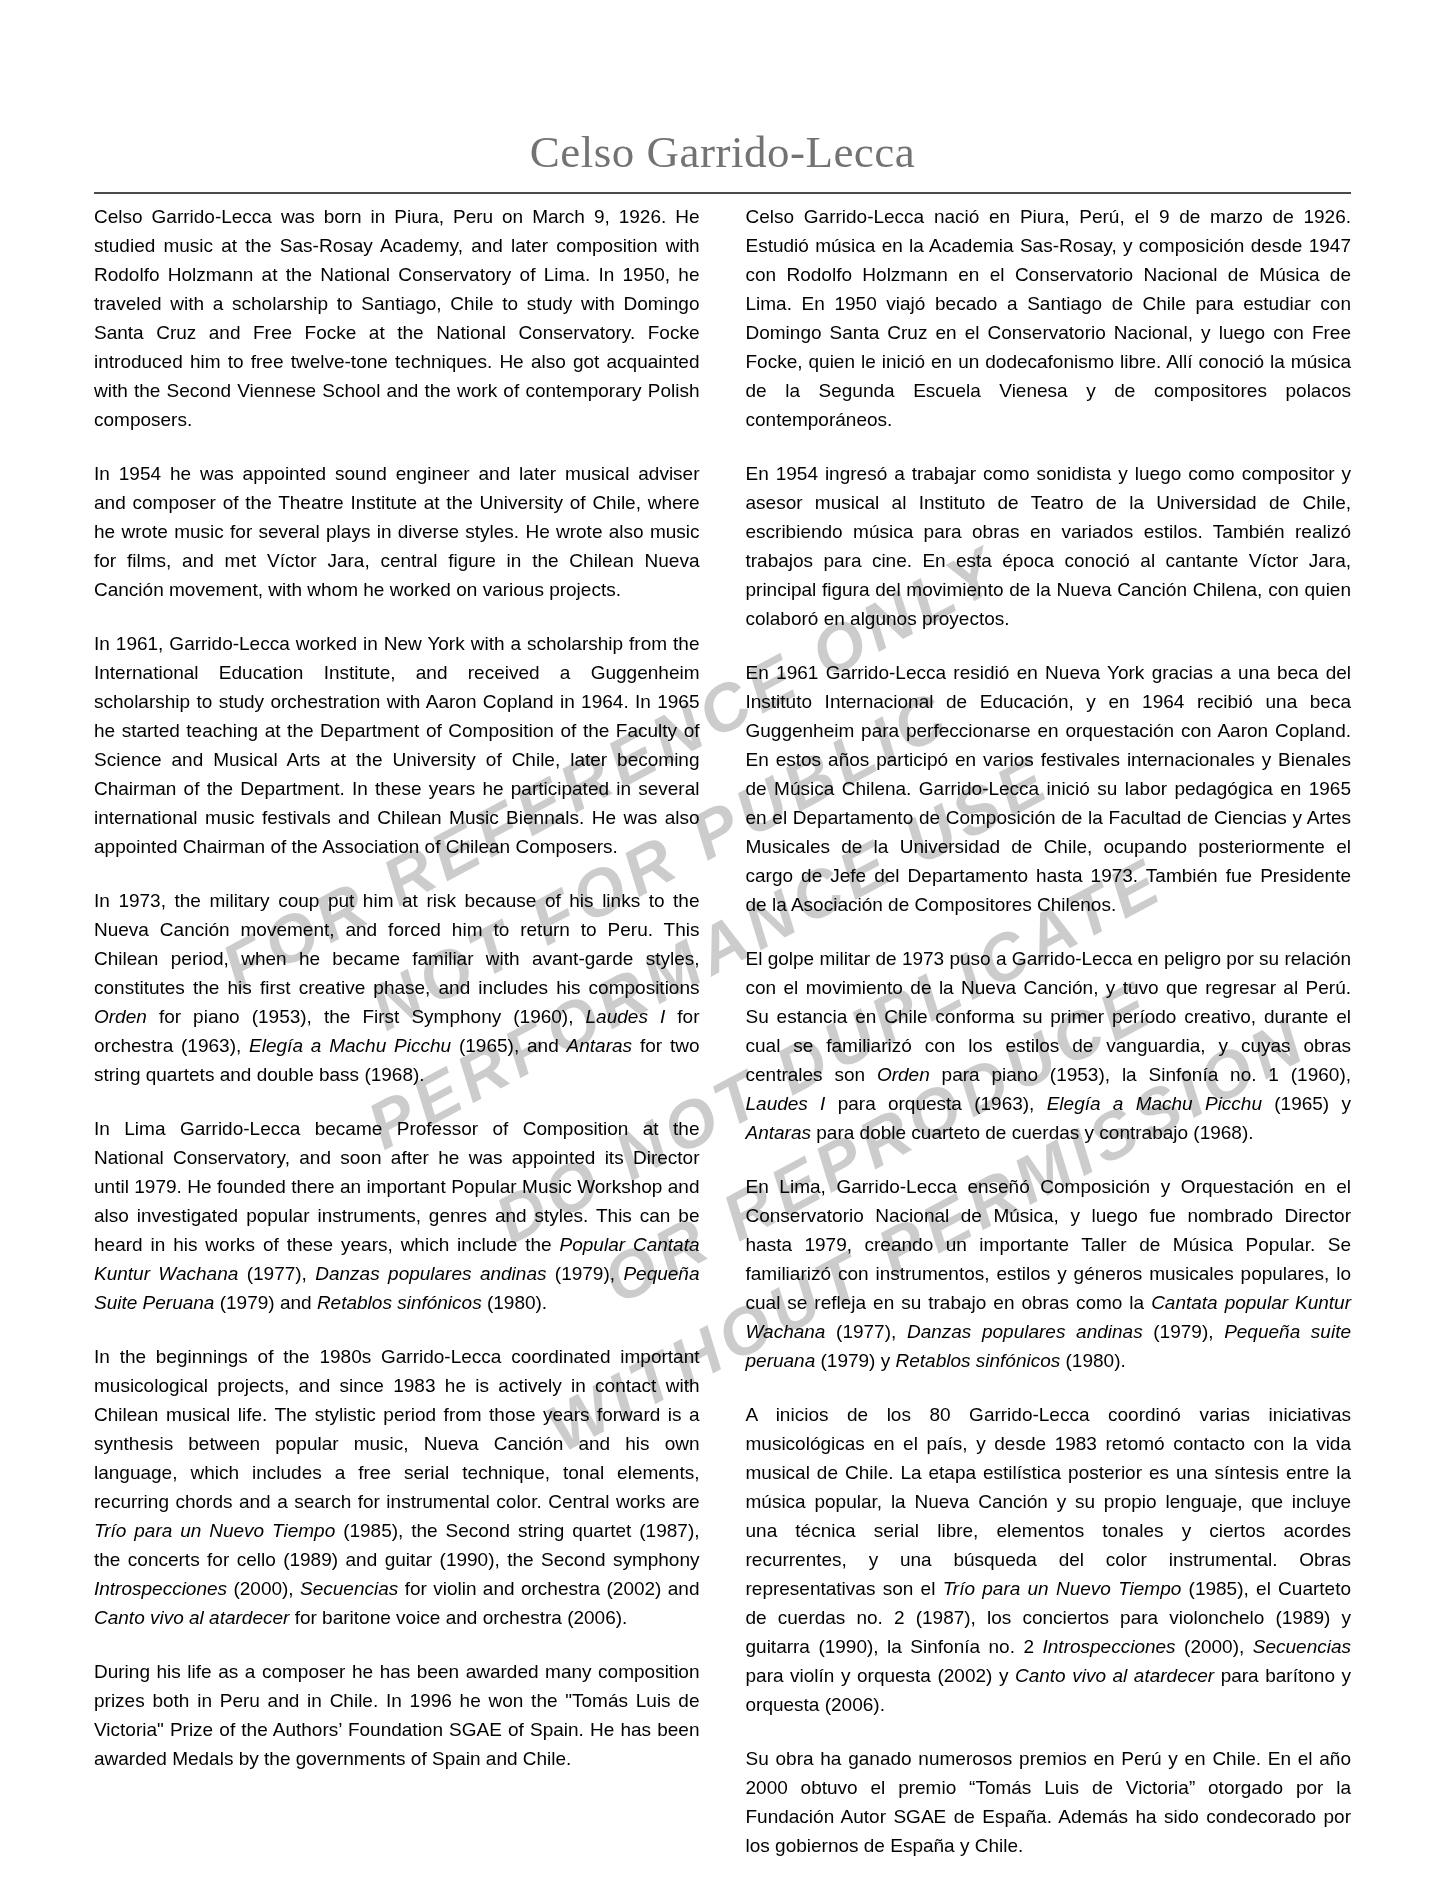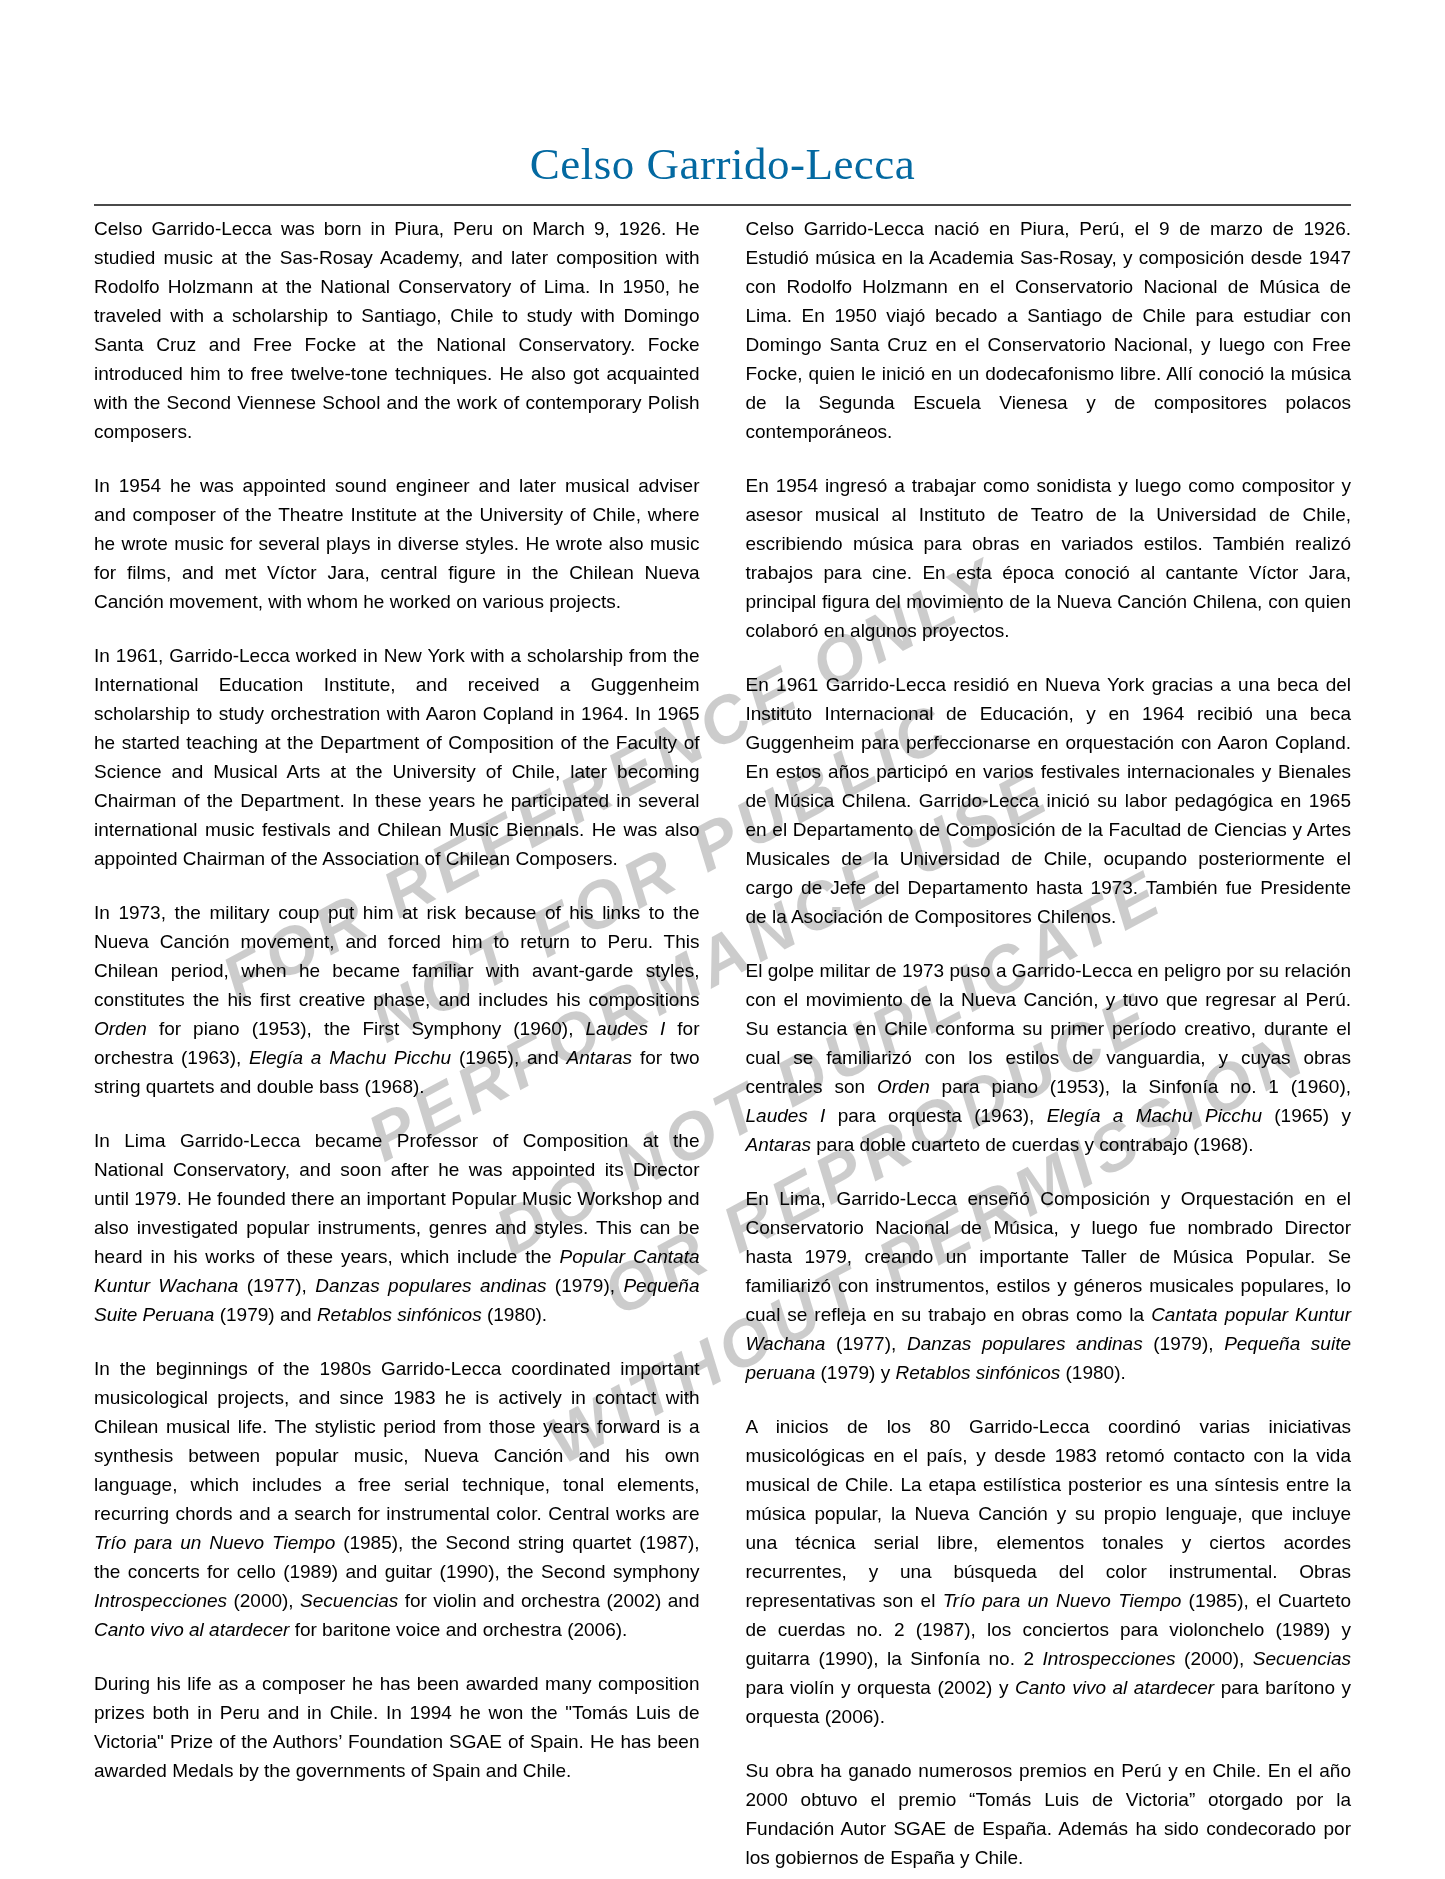--- a/index.html
+++ b/index.html
@@ -42,29 +42,29 @@
   }
   .wm-1 { left: 660px; top: 860px; }
   .wm-2 { left: 878px; top: 1142px; }
 
   
   .content {
     position: relative;
     z-index: 1;
   }
   .doc-title {
-    margin: 12px;
+    margin: 0;
     padding-top: 126px;
     text-align: center;
     font-family: "Liberation Serif", "DejaVu Serif", serif;
     font-weight: normal;
     font-size: 45px;
     line-height: 52px;
     letter-spacing: 0.5px;
-    color: #0369a1;
+    color: #737373;
   }
   .title-rule {
     border: none;
     border-top: 2px solid #4a4a4a;
     margin: 14px 94px 0 94px;
   }
   .columns {
     display: flex;
     gap: 46px;
     padding: 8px 94px 0 94px;
@@ -112,21 +112,21 @@
 
     <div class="columns">
 
       <section class="column">
         <p><span>Celso Garrido-Lecca was born in Piura, Peru on March 9, 1926. He studied music at the Sas-Rosay Academy, and later composition with Rodolfo Holzmann at the National Conservatory of Lima. In 1950, he traveled with a scholarship to Santiago, Chile to study with Domingo Santa Cruz and Free Focke at the National Conservatory. Focke introduced him to free twelve-tone techniques. He also got acquainted with the Second Viennese School and the work of contemporary Polish composers.</span></p>
         <p><span>In 1954 he was appointed sound engineer and later musical adviser and composer of the Theatre Institute at the University of Chile, where he wrote music for several plays in diverse styles. He wrote also music for films, and met Víctor Jara, central figure in the Chilean Nueva Canción movement, with whom he worked on various projects.</span></p>
         <p><span>In 1961, Garrido-Lecca worked in New York with a scholarship from the International Education Institute, and received a Guggenheim scholarship to study orchestration with Aaron Copland in 1964. In 1965 he started teaching at the Department of Composition of the Faculty of Science and Musical Arts at the University of Chile, later becoming Chairman of the Department. In these years he participated in several international music festivals and Chilean Music Biennals. He was also appointed Chairman of the Association of Chilean Composers.</span></p>
         <p><span>In 1973, the military coup put him at risk because of his links to the Nueva Canción movement, and forced him to return to Peru. This Chilean period, when he became familiar with avant-garde styles, constitutes the his first creative phase, and includes his compositions </span><i>Orden</i><span> for piano (1953), the First Symphony (1960), </span><i>Laudes I</i><span> for orchestra (1963), </span><i>Elegía a Machu Picchu</i><span> (1965), and </span><i>Antaras</i><span> for two string quartets and double bass (1968).</span></p>
         <p><span>In Lima Garrido-Lecca became Professor of Composition at the National Conservatory, and soon after he was appointed its Director until 1979. He founded there an important Popular Music Workshop and also investigated popular instruments, genres and styles. This can be heard in his works of these years, which include the </span><i>Popular Cantata Kuntur Wachana</i><span> (1977), </span><i>Danzas populares andinas</i><span> (1979), </span><i>Pequeña Suite Peruana</i><span> (1979) and </span><i>Retablos sinfónicos</i><span> (1980).</span></p>
         <p><span>In the beginnings of the 1980s Garrido-Lecca coordinated important musicological projects, and since 1983 he is actively in contact with Chilean musical life. The stylistic period from those years forward is a synthesis between popular music, Nueva Canción and his own language, which includes a free serial technique, tonal elements, recurring chords and a search for instrumental color. Central works are </span><i>Trío para un Nuevo Tiempo</i><span> (1985), the Second string quartet (1987), the concerts for cello (1989) and guitar (1990), the Second symphony </span><i>Introspecciones</i><span> (2000), </span><i>Secuencias</i><span> for violin and orchestra (2002) and </span><i>Canto vivo al atardecer</i><span> for baritone voice and orchestra (2006).</span></p>
-        <p><span>During his life as a composer he has been awarded many composition prizes both in Peru and in Chile. In 1994 he won the "Tomás Luis de Victoria" Prize of the Authors’ Foundation SGAE of Spain. He has been awarded Medals by the governments of Spain and Chile.</span></p>
+        <p><span>During his life as a composer he has been awarded many composition prizes both in Peru and in Chile. In 1996 he won the "Tomás Luis de Victoria" Prize of the Authors’ Foundation SGAE of Spain. He has been awarded Medals by the governments of Spain and Chile.</span></p>
       </section>
 
       <section class="column">
         <p><span>Celso Garrido-Lecca nació en Piura, Perú, el 9 de marzo de 1926. Estudió música en la Academia Sas-Rosay, y composición desde 1947 con Rodolfo Holzmann en el Conservatorio Nacional de Música de Lima. En 1950 viajó becado a Santiago de Chile para estudiar con Domingo Santa Cruz en el Conservatorio Nacional, y luego con Free Focke, quien le inició en un dodecafonismo libre. Allí conoció la música de la Segunda Escuela Vienesa y de compositores polacos contemporáneos.</span></p>
         <p><span>En 1954 ingresó a trabajar como sonidista y luego como compositor y asesor musical al Instituto de Teatro de la Universidad de Chile, escribiendo música para obras en variados estilos. También realizó trabajos para cine. En esta época conoció al cantante Víctor Jara, principal figura del movimiento de la Nueva Canción Chilena, con quien colaboró en algunos proyectos.</span></p>
         <p><span>En 1961 Garrido-Lecca residió en Nueva York gracias a una beca del Instituto Internacional de Educación, y en 1964 recibió una beca Guggenheim para perfeccionarse en orquestación con Aaron Copland. En estos años participó en varios festivales internacionales y Bienales de Música Chilena. Garrido-Lecca inició su labor pedagógica en 1965 en el Departamento de Composición de la Facultad de Ciencias y Artes Musicales de la Universidad de Chile, ocupando posteriormente el cargo de Jefe del Departamento hasta 1973. También fue Presidente de la Asociación de Compositores Chilenos.</span></p>
         <p><span>El golpe militar de 1973 puso a Garrido-Lecca en peligro por su relación con el movimiento de la Nueva Canción, y tuvo que regresar al Perú. Su estancia en Chile conforma su primer período creativo, durante el cual se familiarizó con los estilos de vanguardia, y cuyas obras centrales son </span><i>Orden</i><span> para piano (1953), la Sinfonía no. 1 (1960), </span><i>Laudes I</i><span> para orquesta (1963), </span><i>Elegía a Machu Picchu</i><span> (1965) y </span><i>Antaras</i><span> para doble cuarteto de cuerdas y contrabajo (1968).</span></p>
         <p><span>En Lima, Garrido-Lecca enseñó Composición y Orquestación en el Conservatorio Nacional de Música, y luego fue nombrado Director hasta 1979, creando un importante Taller de Música Popular. Se familiarizó con instrumentos, estilos y géneros musicales populares, lo cual se refleja en su trabajo en obras como la </span><i>Cantata popular Kuntur Wachana</i><span> (1977), </span><i>Danzas populares andinas</i><span> (1979), </span><i>Pequeña suite peruana</i><span> (1979) y </span><i>Retablos sinfónicos</i><span> (1980).</span></p>
         <p><span>A inicios de los 80 Garrido-Lecca coordinó varias iniciativas musicológicas en el país, y desde 1983 retomó contacto con la vida musical de Chile. La etapa estilística posterior es una síntesis entre la música popular, la Nueva Canción y su propio lenguaje, que incluye una técnica serial libre, elementos tonales y ciertos acordes recurrentes, y una búsqueda del color instrumental. Obras representativas son el </span><i>Trío para un Nuevo Tiempo</i><span> (1985), el Cuarteto de cuerdas no. 2 (1987), los conciertos para violonchelo (1989) y guitarra (1990), la Sinfonía no. 2 </span><i>Introspecciones</i><span> (2000), </span><i>Secuencias</i><span> para violín y orquesta (2002) y </span><i>Canto vivo al atardecer</i><span> para barítono y orquesta (2006).</span></p>
         <p><span>Su obra ha ganado numerosos premios en Perú y en Chile. En el año 2000 obtuvo el premio “Tomás Luis de Victoria” otorgado por la Fundación Autor SGAE de España. Además ha sido condecorado por los gobiernos de España y Chile.</span></p>

